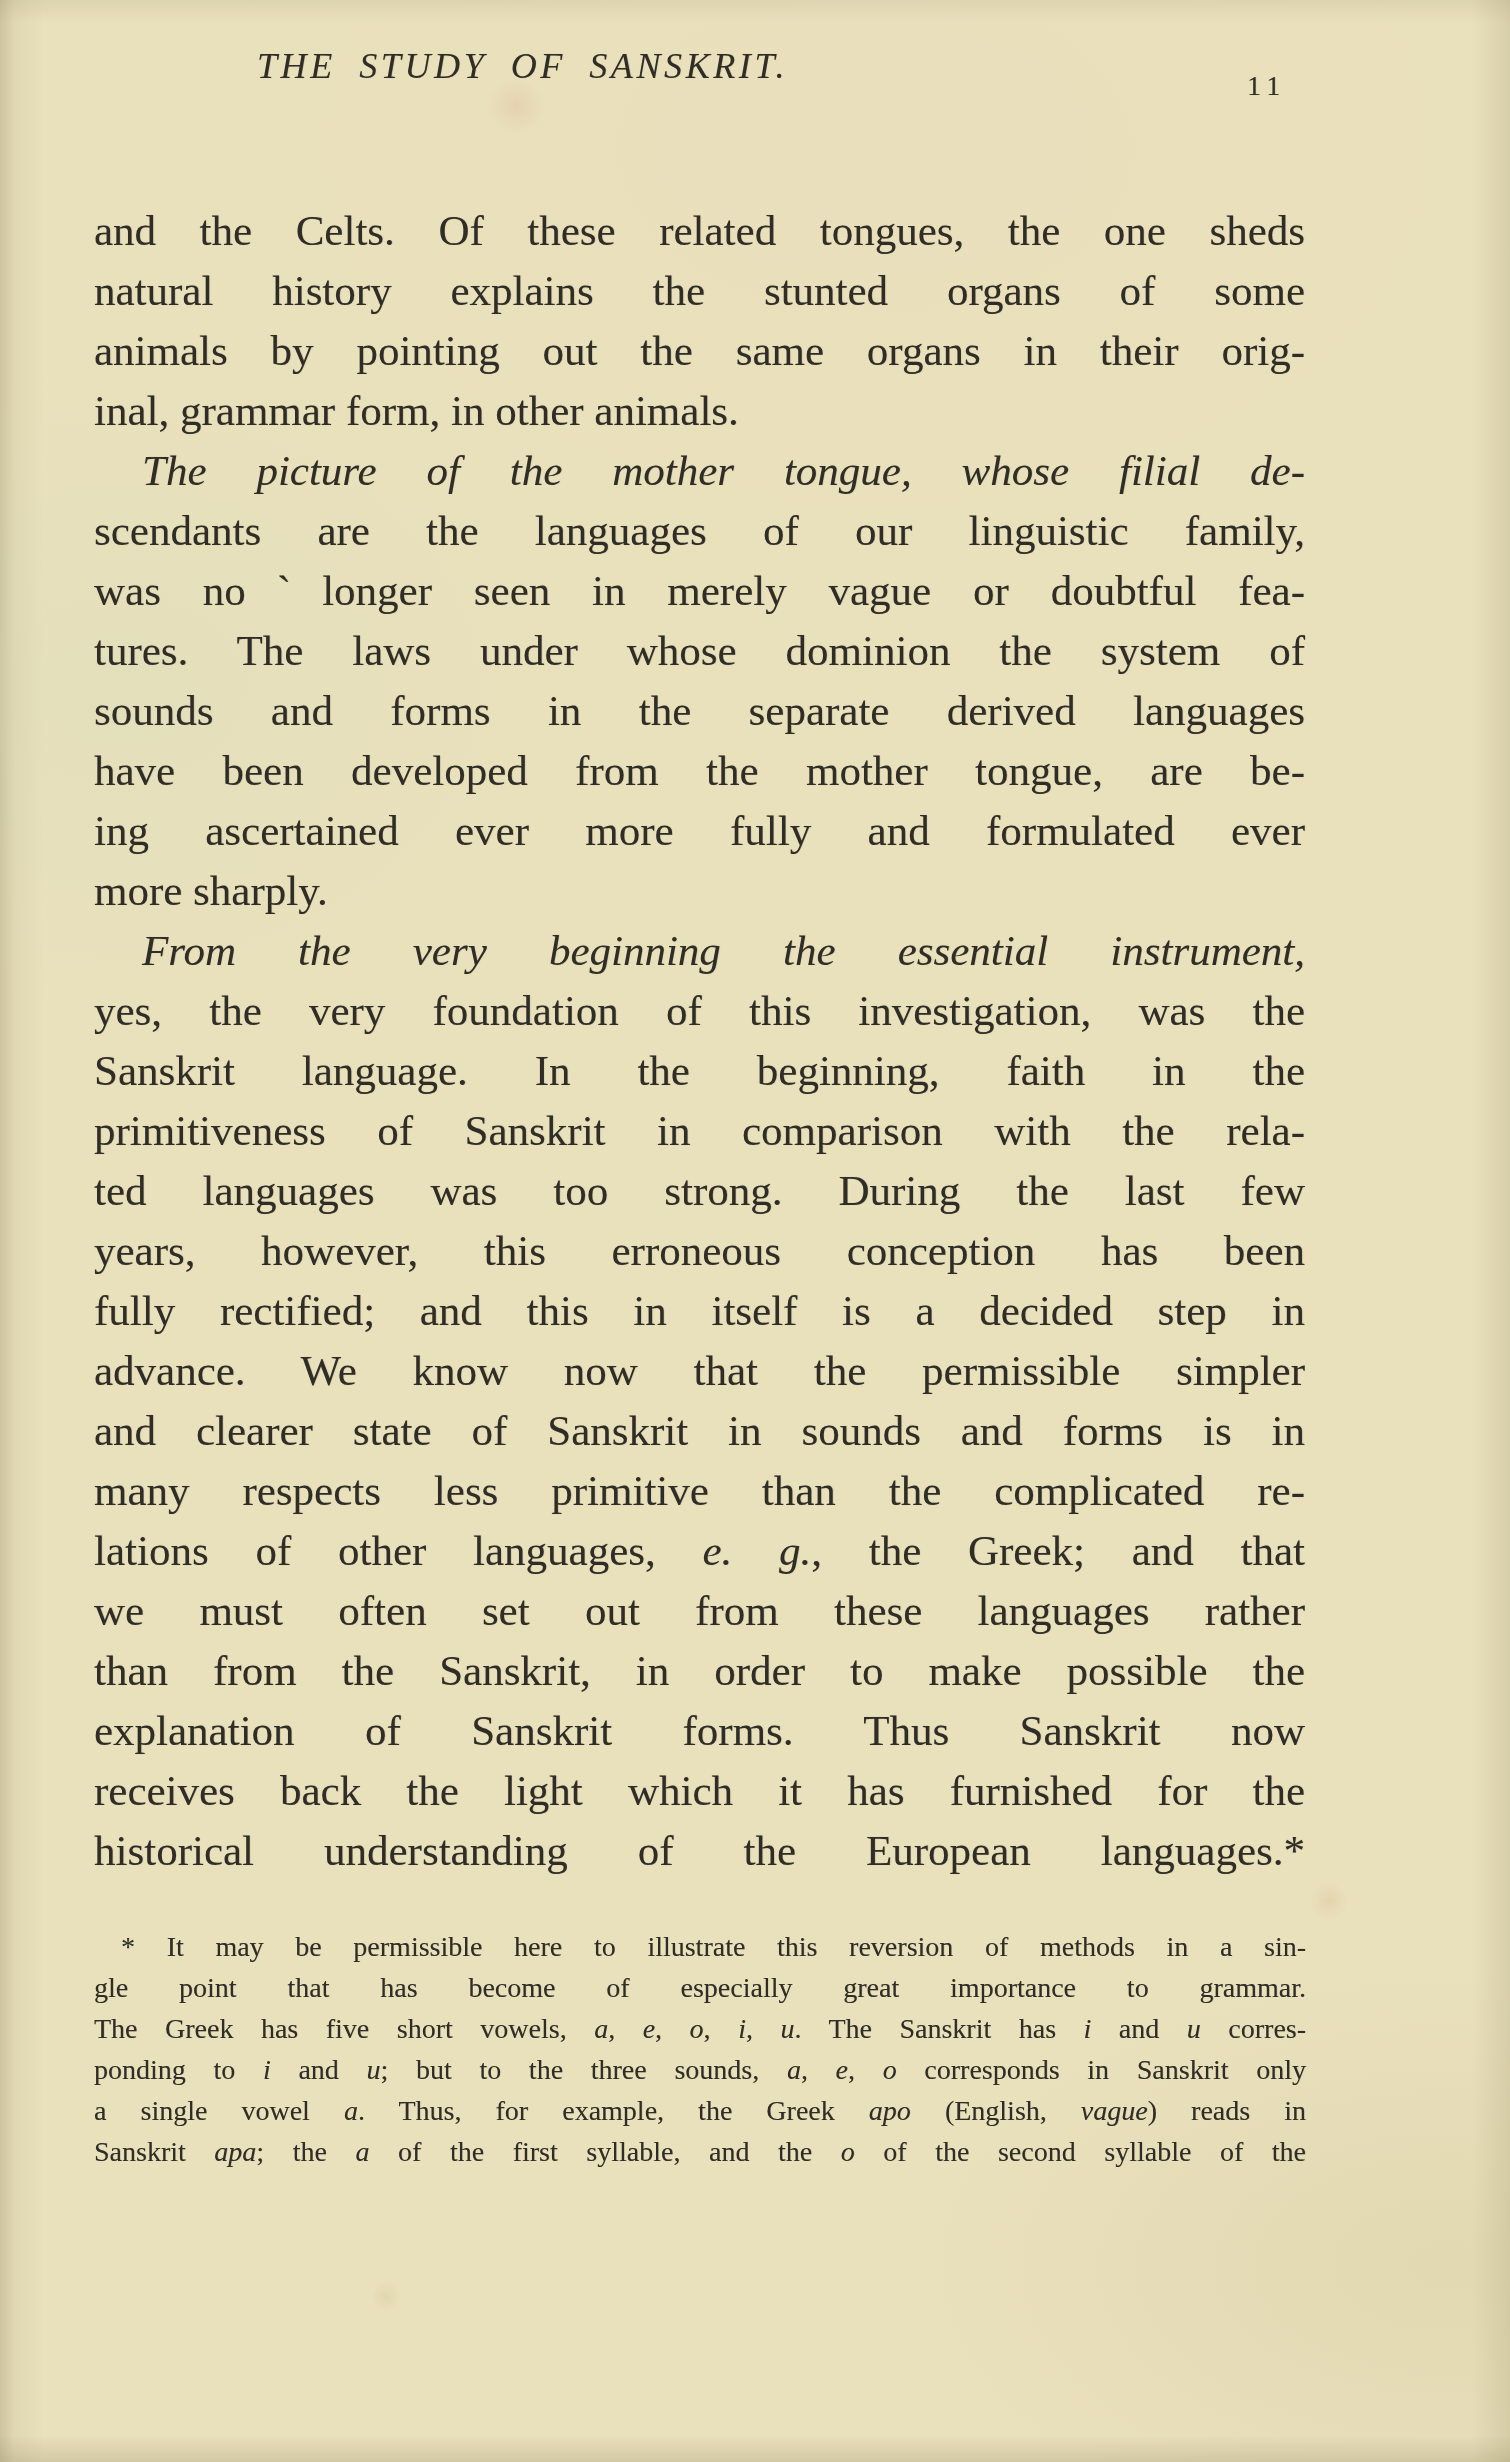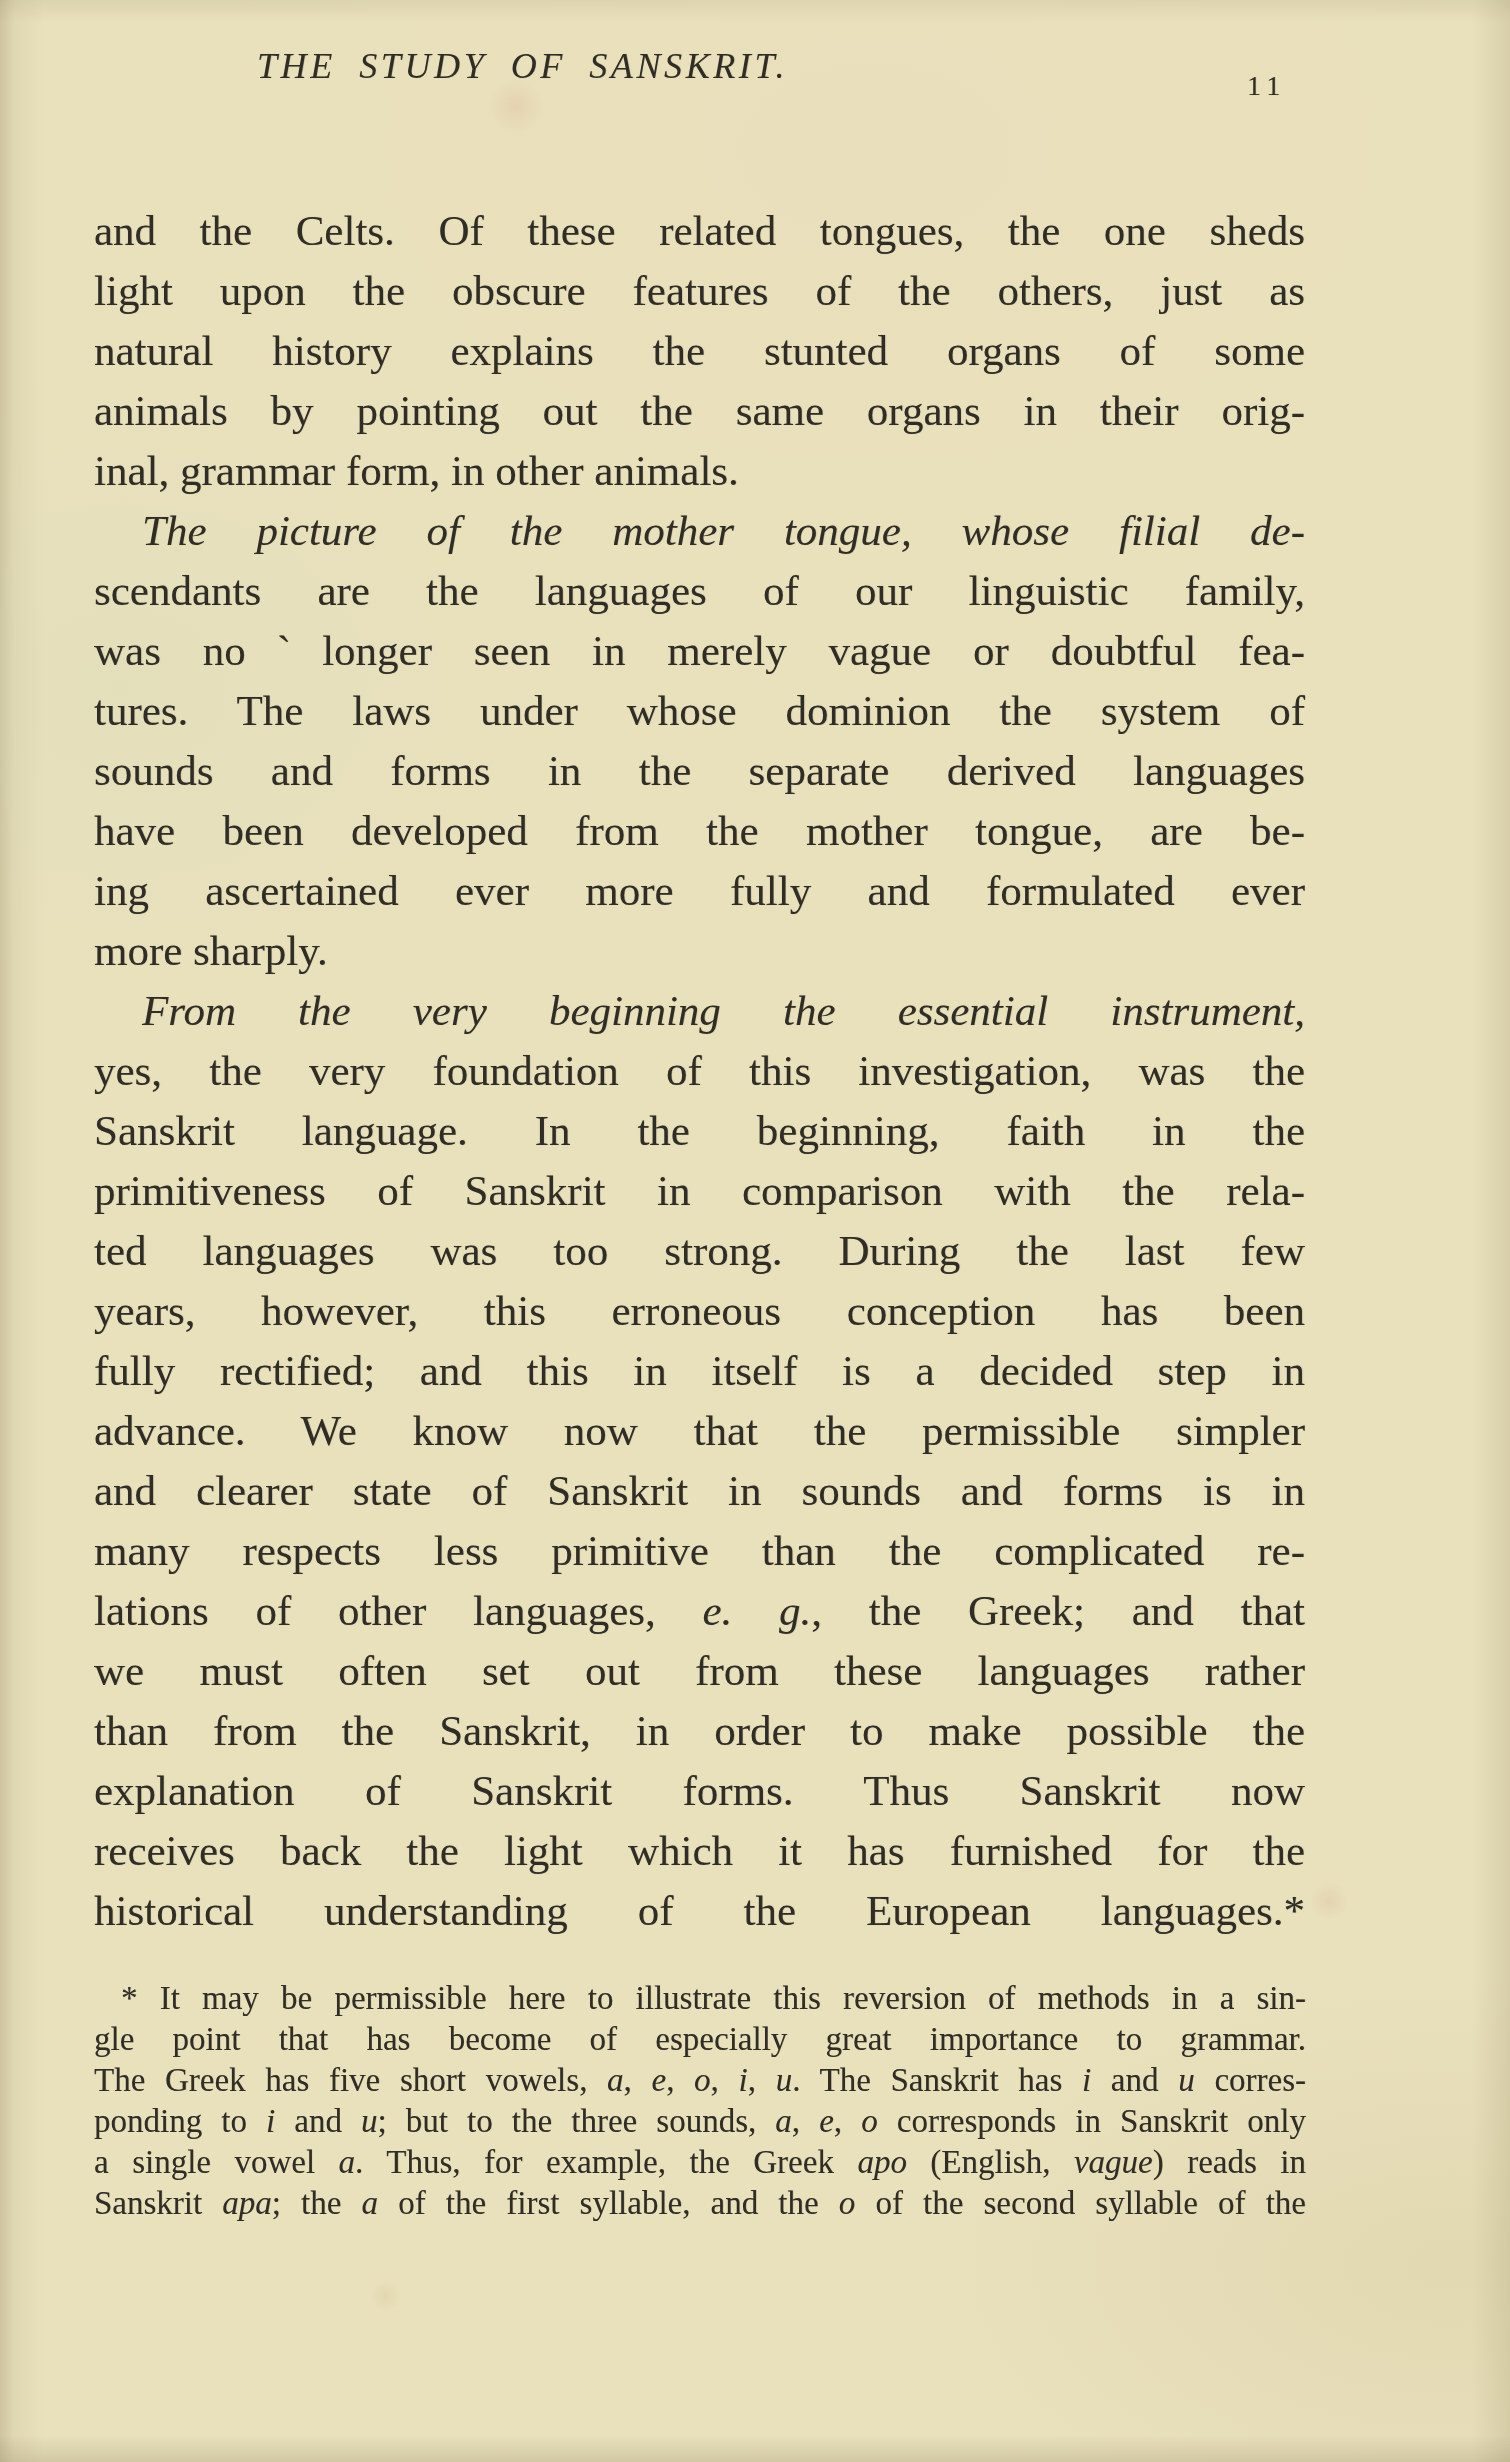--- a/index.html
+++ b/index.html
@@ -45,40 +45,39 @@
   }
   .paragraph { margin: 0; }
   .line {
     text-align: justify;
     text-align-last: justify;
     white-space: normal;
   }
   .line.last { text-align-last: left; }
   .body-text .line.indent { text-indent: 48px; font-style: italic; }
   .footnote {
-    position: absolute; top: 1978px; left: 94px; width: 1212px;
-    font-size: 33px; line-height: 41px;
+    position: absolute; top: 1926px; left: 94px; width: 1212px;
+    font-size: 28px; line-height: 41px;
     text-shadow: 0.4px 0.4px 0.6px rgba(47,45,38,0.30);
   }
   .footnote .line.indent { text-indent: 27px; }
   i { font-style: italic; }
 </style>
 </head>
 <body>
 
 <div class="page">
   <div class="running-header">
     <div class="header-title">THE STUDY OF SANSKRIT.</div>
     <div class="folio">11</div>
   </div>
 
   <div class="body-text">
       <div class="paragraph">
         <div class="line">and the Celts.  Of these related tongues, the one sheds</div>
-        <div class="line">light upon the obscure features of the others, just as</div>
         <div class="line">natural history explains the stunted organs of some</div>
         <div class="line">animals by pointing out the same organs in their orig-</div>
         <div class="line last">inal, grammar form, in other animals.</div>
       </div>
       <div class="paragraph">
         <div class="line indent">The picture of the mother tongue, whose filial de-</div>
         <div class="line">scendants are the languages of our linguistic family,</div>
         <div class="line">was noˋlonger seen in merely vague or doubtful fea-</div>
         <div class="line">tures.  The laws under whose dominion the system of</div>
         <div class="line">sounds and forms in the separate derived languages</div>

